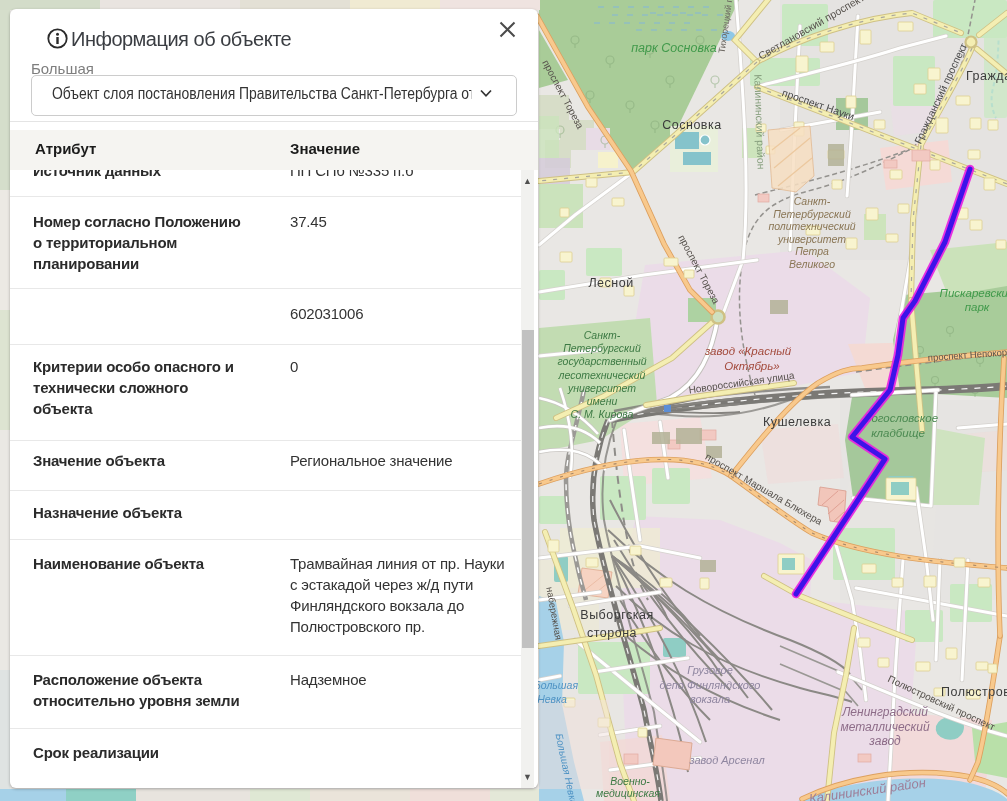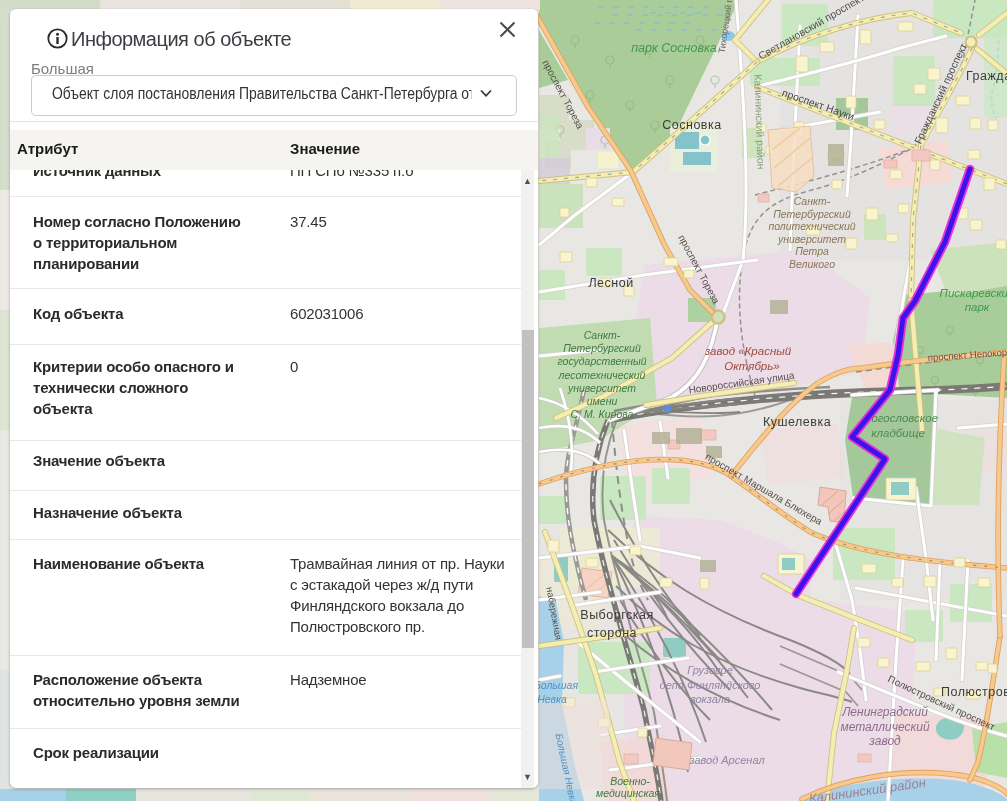--- a/index.html
+++ b/index.html
@@ -10,21 +10,21 @@
     border-radius:6px;box-shadow:0 1px 3px rgba(0,0,0,.3);}
   .ttl{position:absolute;left:61px;top:19px;font-size:20px;letter-spacing:-0.5px;color:#3a3d42;}
   .objlab{position:absolute;left:21px;top:51px;font-size:15px;color:#7e7e7e;}
   .sel{position:absolute;left:21px;top:66px;width:484px;height:39px;border:1px solid #ccc;
     border-radius:5px;background:#fff;}
   .seltext{position:absolute;left:20px;top:9px;width:482px;height:22px;overflow:hidden;
     white-space:nowrap;font-size:16px;color:#333;transform:scaleX(0.87);transform-origin:0 50%;}
   .chev{position:absolute;right:24px;top:13px;}
   .sep{position:absolute;left:0;top:112px;width:528px;border-top:1px solid #e4e4e4;}
   .thead{position:absolute;left:0;top:121px;width:528px;height:40px;background:#f5f4f1;}
-  .thead .a{position:absolute;left:7px;top:10px;font-weight:bold;font-size:15px;color:#1b1b1b;}
+  .thead .a{position:absolute;left:25px;top:10px;font-weight:bold;font-size:15px;color:#1b1b1b;}
   .thead .b{position:absolute;left:280px;top:10px;font-weight:bold;font-size:15px;color:#1b1b1b;}
   .scroll{position:absolute;left:0;top:161px;width:511px;height:782px;overflow:hidden;}
   .row-attr{position:absolute;left:23px;width:240px;font-weight:bold;font-size:15px;
     line-height:21px;color:#2b2b2b;letter-spacing:-0.2px;}
   .row-val{position:absolute;left:280px;width:236px;font-size:15px;line-height:21px;color:#333;letter-spacing:-0.2px;}
   .div{position:absolute;left:0;width:511px;border-top:1px solid #e8e8e8;}
   .sbar{position:absolute;left:511px;top:161px;width:13px;height:618px;background:#f1f1ef;}
   .sthumb{position:absolute;left:512px;top:321px;width:12px;height:318px;background:#c1c1c1;}
   .sarr{position:absolute;left:511px;width:13px;height:13px;color:#505050;font-size:9px;
     text-align:center;line-height:13px;}
@@ -529,27 +529,27 @@
         <div class="a">Атрибут</div>
         <div class="b">Значение</div>
       </div>
   <div class="scroll">
     <div class="row-attr" style="top:-10px">Источник данных</div>
     <div class="row-val" style="top:-10px">ПП СПб №335 п.б</div>
     <div class="div" style="top:26px"></div>
     <div class="row-attr" style="top:41px">Номер согласно Положению<br>о территориальном<br>планировании</div>
     <div class="row-val" style="top:41px">37.45</div>
     <div class="div" style="top:118px"></div>
-    <div class="row-attr" style="top:133px">Код объекта</div>
     <div class="row-val" style="top:133px">602031006</div>
     <div class="div" style="top:174px"></div>
     <div class="row-attr" style="top:186px">Критерии особо опасного и<br>технически сложного<br>объекта</div>
     <div class="row-val" style="top:186px">0</div>
     <div class="div" style="top:270px"></div>
     <div class="row-attr" style="top:280px">Значение объекта</div>
+    <div class="row-val" style="top:280px">Региональное значение</div>
     <div class="div" style="top:320px"></div>
     <div class="row-attr" style="top:332px">Назначение объекта</div>
     <div class="div" style="top:369px"></div>
     <div class="row-attr" style="top:383px">Наименование объекта</div>
     <div class="row-val" style="top:383px">Трамвайная линия от пр. Науки<br>с эстакадой через ж/д пути<br>Финляндского вокзала до<br>Полюстровского пр.</div>
     <div class="div" style="top:485px"></div>
     <div class="row-attr" style="top:499px">Расположение объекта<br>относительно уровня земли</div>
     <div class="row-val" style="top:499px">Надземное</div>
     <div class="div" style="top:558px"></div>
     <div class="row-attr" style="top:572px">Срок реализации</div>

